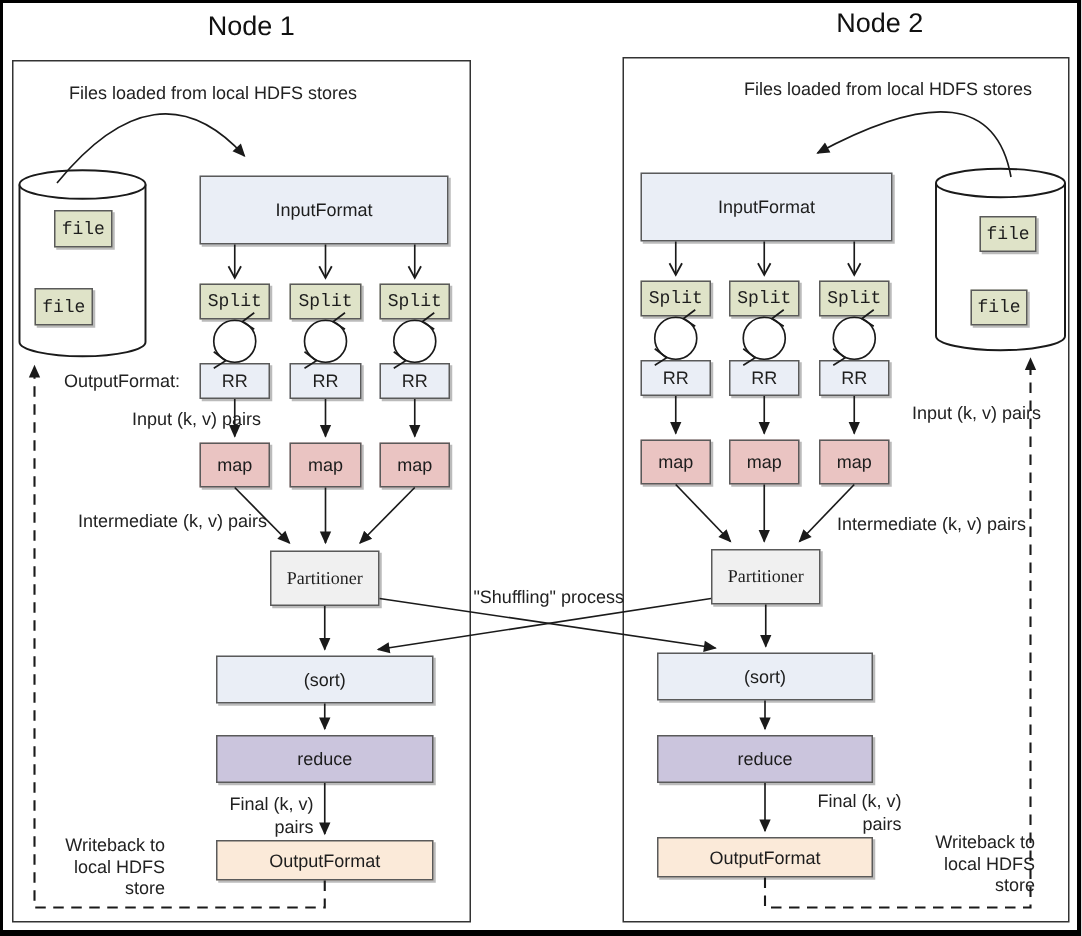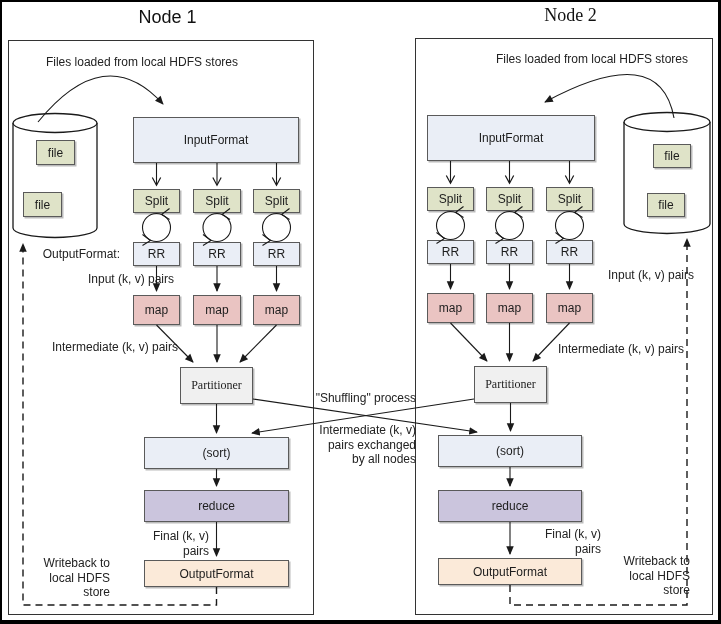--- a/index.html
+++ b/index.html
@@ -14,21 +14,21 @@
   .panel{position:absolute;border:1px solid #333;background:transparent;z-index:1;}
   .node-title{position:absolute;z-index:2;font-size:18px;color:#111;text-align:center;}
   .lbl{position:absolute;z-index:2;font-size:12px;line-height:1.22;color:#222;text-align:right;}
   .prewrap{white-space:pre-line;}
   .box{
     position:absolute;z-index:2;display:flex;align-items:center;justify-content:center;
     font-size:12px;color:#1d1d1d;border:1px solid var(--border-grey);
     box-shadow:1.5px 1.5px 0 rgba(120,120,120,.5);box-sizing:border-box;
   }
   .blue  {background:var(--box-blue);}
-  .green {background:var(--box-green);}
+  .green {background:var(--box-green);font-family:Liberation Mono, monospace;}
   .pink  {background:var(--box-pink);}
   .grey  {background:var(--box-grey);font-family:Liberation Serif, serif;}
   .purple{background:var(--box-purple);}
   .peach {background:var(--box-peach);}
   .ln path,.ln circle{stroke:var(--line-color);fill:none;stroke-width:1.1px;}
   .ln path.dash{stroke-dasharray:7 5;stroke-width:1.4px;}
   .cyl path,.cyl ellipse{fill:#fff;stroke:var(--line-color);stroke-width:1.3px;}
   marker#aS path{fill:var(--line-color);stroke:none;}
   marker#aO path{fill:none;stroke:var(--line-color);stroke-width:1.1px;}
 </style>
@@ -45,21 +45,21 @@
     <g class="cyl">
       <path d="M624 122 V224 A43 9.5 0 0 0 710 224 V122"></path>
       <ellipse cx="667" cy="122" rx="43" ry="9.5"></ellipse>
     </g>
   </svg>
 
   <div class="panel" style="left:8px;top:40px;width:304px;height:573px;"></div>
   <div class="panel" style="left:415px;top:38px;width:296px;height:575px;"></div>
 
   <div class="node-title" style="left:105px;top:7px;width:125px;">Node 1</div>
-  <div class="node-title" style="left:508px;top:5px;width:125px;font-family:Liberation Serif, serif;">Node 2</div>
+  <div class="node-title" style="left:524px;top:5px;width:125px;">Node 2</div>
 
   <div class="lbl" style="left:33px;top:55px;width:205px;">Files loaded from local HDFS stores</div>
 
   <div class="box green" style="left:36px;top:140px;width:39px;height:25px;">file</div>
   <div class="box green" style="left:23px;top:192px;width:39px;height:25px;">file</div>
 
   <div class="box blue" style="left:133px;top:117px;width:166px;height:46px;">InputFormat</div>
 
   <div class="box green" style="left:133px;top:189px;width:47px;height:24px;">Split</div>
   <div class="box green" style="left:193px;top:189px;width:48px;height:24px;">Split</div>
@@ -119,23 +119,20 @@
 
   <div class="lbl" style="left:516px;top:527px;width:85px;">Final (k, v) pairs</div>
 
   <div class="box peach" style="left:438px;top:558px;width:144px;height:27px;">OutputFormat</div>
 
   <div class="lbl prewrap" style="left:614px;top:554px;width:76px;">Writeback to
 local HDFS
 store</div>
 
   <div class="lbl" style="left:310px;top:391px;width:106px;">"Shuffling" process</div>
-  <div class="lbl prewrap" style="left:310px;top:423px;width:106px;">Intermediate (k, v)
-pairs exchanged
-by all nodes</div>
 
   <svg class="layer top" width="721" height="624" viewBox="0 0 721 624">
     <defs>
       <marker id="aS" viewBox="0 0 10 10" refX="8.6" refY="5" markerWidth="9.5" markerHeight="9" orient="auto" markerUnits="userSpaceOnUse">
         <path d="M0 0.8 L9.6 5 L0 9.2 Z"></path>
       </marker>
       <marker id="aO" viewBox="0 0 10 10" refX="8" refY="5" markerWidth="11" markerHeight="11" orient="auto" markerUnits="userSpaceOnUse">
         <path d="M1.2 1.2 L8.2 5 L1.2 8.8"></path>
       </marker>
     </defs>

